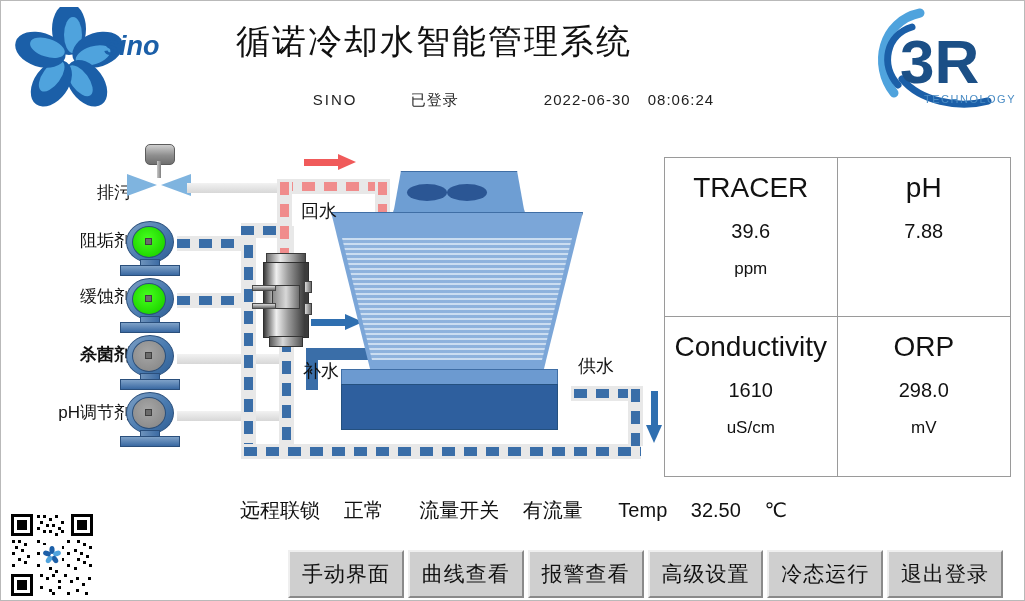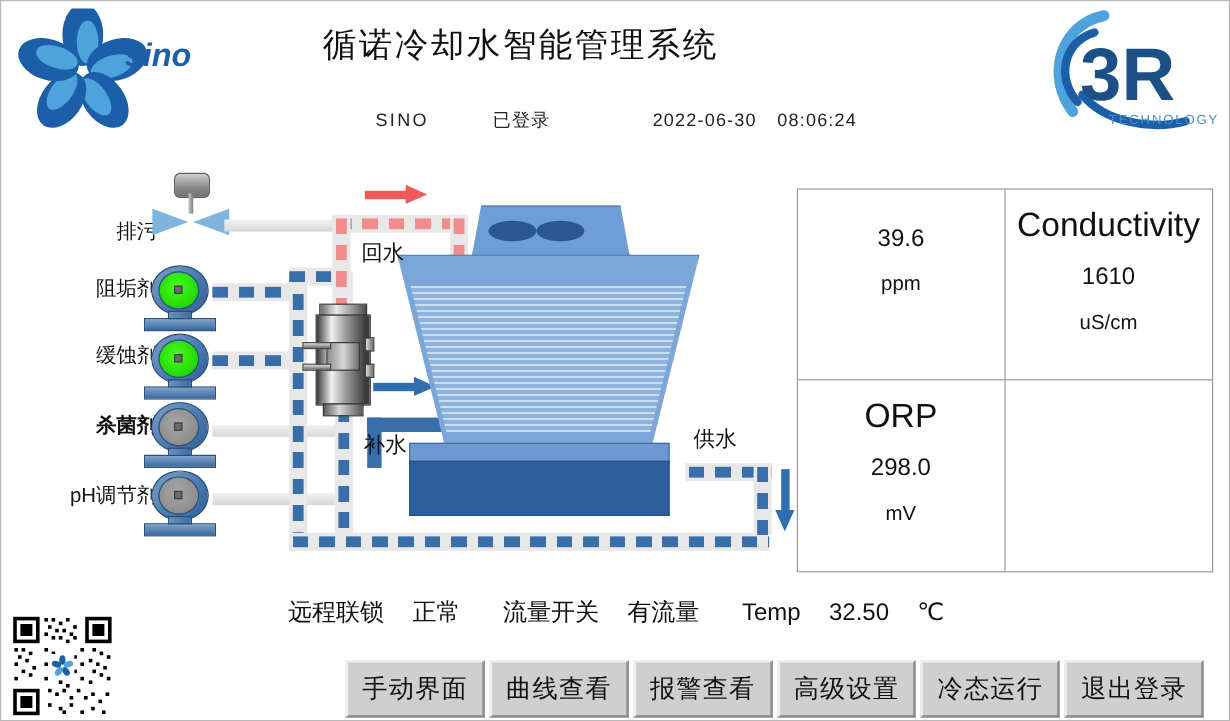--- a/index.html
+++ b/index.html
@@ -4,21 +4,21 @@
 <title>SCADA</title>
 <style>
   html,body{margin:0;padding:0;background:#fff;}
   body{width:1025px;height:601px;overflow:hidden;
        font-family:"Liberation Sans","DejaVu Sans",sans-serif;}
   #screen{position:relative;width:1025px;height:601px;background:#ffffff;
           border:1px solid #b9b9b9;box-sizing:border-box;}
 
   
   #title{position:absolute;left:0;top:18px;width:866px;text-align:center;
-         font-size:28px;color:#111;letter-spacing:2px;font-family:Liberation Serif, serif;}
+         font-size:34px;color:#111;letter-spacing:2px;font-family:Liberation Serif, serif;}
   #subbar{position:absolute;left:0;top:90px;width:1025px;text-align:center;
           font-size:15px;color:#222;letter-spacing:1px;}
   #subbar span{display:inline-block;}
   .sb-user{margin-right:48px;letter-spacing:2px;}
   .sb-state{margin-right:80px;}
   .sb-date{margin-right:12px;letter-spacing:1px;}
   .sb-time{letter-spacing:1px;}
 
   
   #logo-sino{position:absolute;left:8px;top:6px;width:170px;height:100px;}
@@ -309,22 +309,28 @@
     <div class="basin-top"></div>
     <div class="basin"></div>
   </div>
 
   <div class="flab" style="left:300px;top:198px;">回水</div>
   <div class="flab" style="left:302px;top:358px;">补水</div>
   <div class="flab" style="left:577px;top:353px;">供水</div>
 
   <div id="panel">
     <div class="cell">
+      <div class="c-name">TRACER</div>
       <div class="c-val">39.6</div>
       <div class="c-unit">ppm</div>
+    </div>
+    <div class="cell">
+      <div class="c-name">pH</div>
+      <div class="c-val">7.88</div>
+      <div class="c-unit"></div>
     </div>
     <div class="cell">
       <div class="c-name">Conductivity</div>
       <div class="c-val">1610</div>
       <div class="c-unit">uS/cm</div>
     </div>
     <div class="cell">
       <div class="c-name">ORP</div>
       <div class="c-val">298.0</div>
       <div class="c-unit">mV</div>

